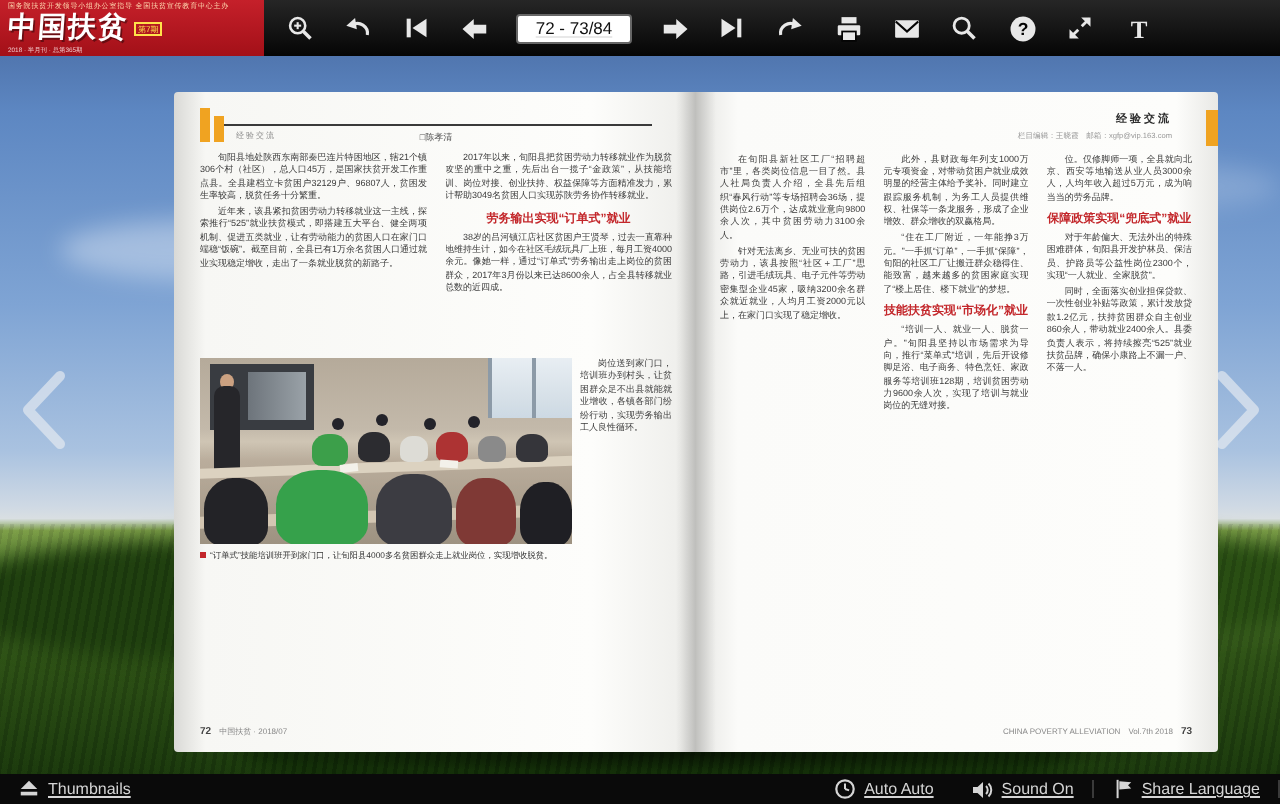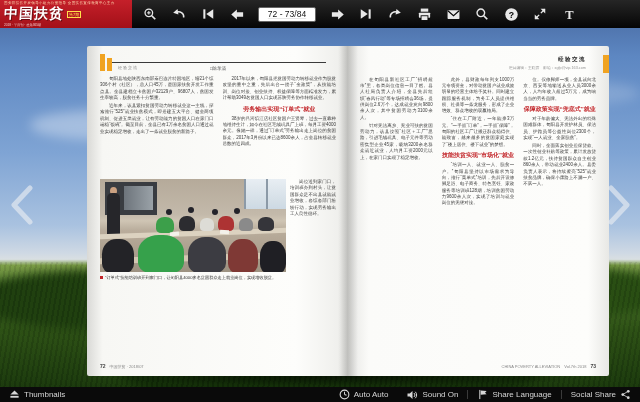--- a/index.html
+++ b/index.html
@@ -74,21 +74,21 @@
   
   .rp { padding:10px 13px 6px 12px; position:relative; height:100%; overflow:hidden; }
   .rp-head { text-align:right; padding-right:10px; }
   .rp-tag { font-size:5.5px; font-weight:bold; color:#2c2c2c; letter-spacing:1.5px; }
   .rp-edit { font-size:3.8px; color:#999; margin-top:1.5px; }
   .rp-mark { position:absolute; right:0; top:9px; width:6px; height:18px; background:#f0a321; }
   .rp-cols { margin-top:7px; height:272px; }
   .rp-cols .col { overflow:hidden; }
 
   
-  .bbar { position:absolute; left:0; bottom:0; width:640px; height:15px; background:#0a0a0a; z-index:30; display:flex; align-items:center; color:#d5d5d5; font-size:8px; }
+  .bbar { position:absolute; left:0; bottom:0; width:640px; height:15px; background:#0a0a0a; z-index:30; display:flex; align-items:center; color:#d5d5d5; font-size:8px;text-decoration:underline; }
   .bbtn { display:flex; align-items:center; gap:4px; padding:0 9px; height:15px; cursor:pointer; white-space:nowrap; }
   .bbar .spacer { flex:1; }
   .bdiv { width:1px; height:9px; background:#3a3a3a; }
 
   
   .nav { position:absolute; top:184px; width:30px; height:42px; opacity:.65; cursor:pointer; z-index:20; }
   .nav.l { left:6px; } .nav.r { right:5px; }
 </style>
 </head>
 <body>
@@ -357,24 +357,14 @@
     </div>
     <div class="bdiv"></div>
     <div class="bbtn">
       <svg width="11" height="11" viewBox="0 0 24 24">
         <rect x="5" y="2" width="2.2" height="20" fill="#d5d5d5"></rect>
         <polygon points="8,3.5 21,4.5 17.5,8 21,11.5 8,12.5" fill="#d5d5d5"></polygon>
       </svg>
       <span>Share Language</span>
     </div>
     <div class="bdiv"></div>
-    <div class="bbtn">
-      <span>Social Share</span>
-      <svg width="11" height="11" viewBox="0 0 24 24">
-        <circle cx="18" cy="5" r="3" fill="#d5d5d5"></circle>
-        <circle cx="6" cy="12" r="3" fill="#d5d5d5"></circle>
-        <circle cx="18" cy="19" r="3" fill="#d5d5d5"></circle>
-        <line x1="6" y1="12" x2="18" y2="5" stroke="#d5d5d5" stroke-width="1.8"></line>
-        <line x1="6" y1="12" x2="18" y2="19" stroke="#d5d5d5" stroke-width="1.8"></line>
-      </svg>
-    </div>
   </div>
 </div>
 
 </body></html>

